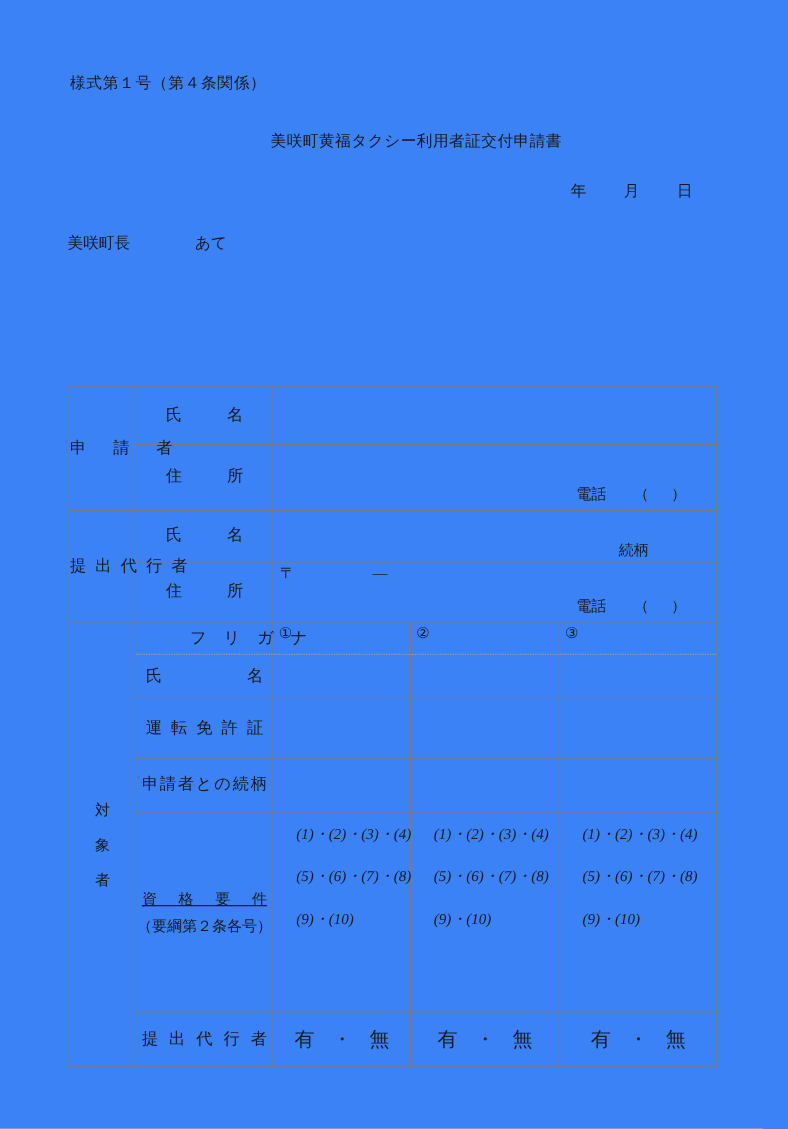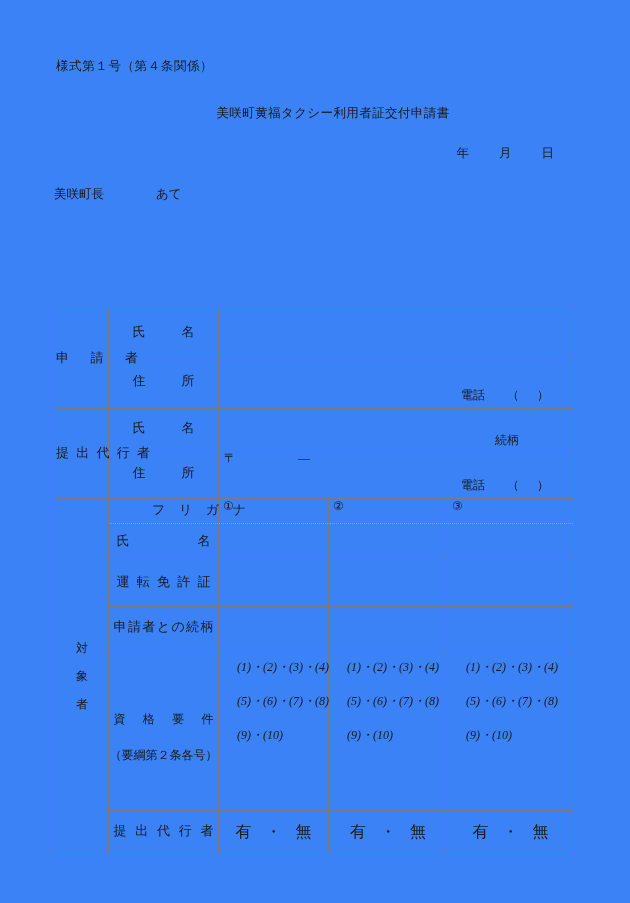--- a/index.html
+++ b/index.html
@@ -171,21 +171,22 @@
     text-align: center;
     font-size: 12px;
     line-height: 22px;
   }
   .qual-label .line1 {
     display: block;
     text-align: justify;
     text-align-last: justify;
     text-justify: inter-character;
     width: 100px;
-    margin: 14px auto;
+    margin: 0 auto;
+    text-decoration: underline;
   }
   .qual-label .line2 { display: block; }
 
   .arumu {
     font-size: 16px;
     letter-spacing: 0px;
     white-space: nowrap;
     text-align: right;
   }
   .arumu .am-gap { display: inline-block; width: 14px; }

